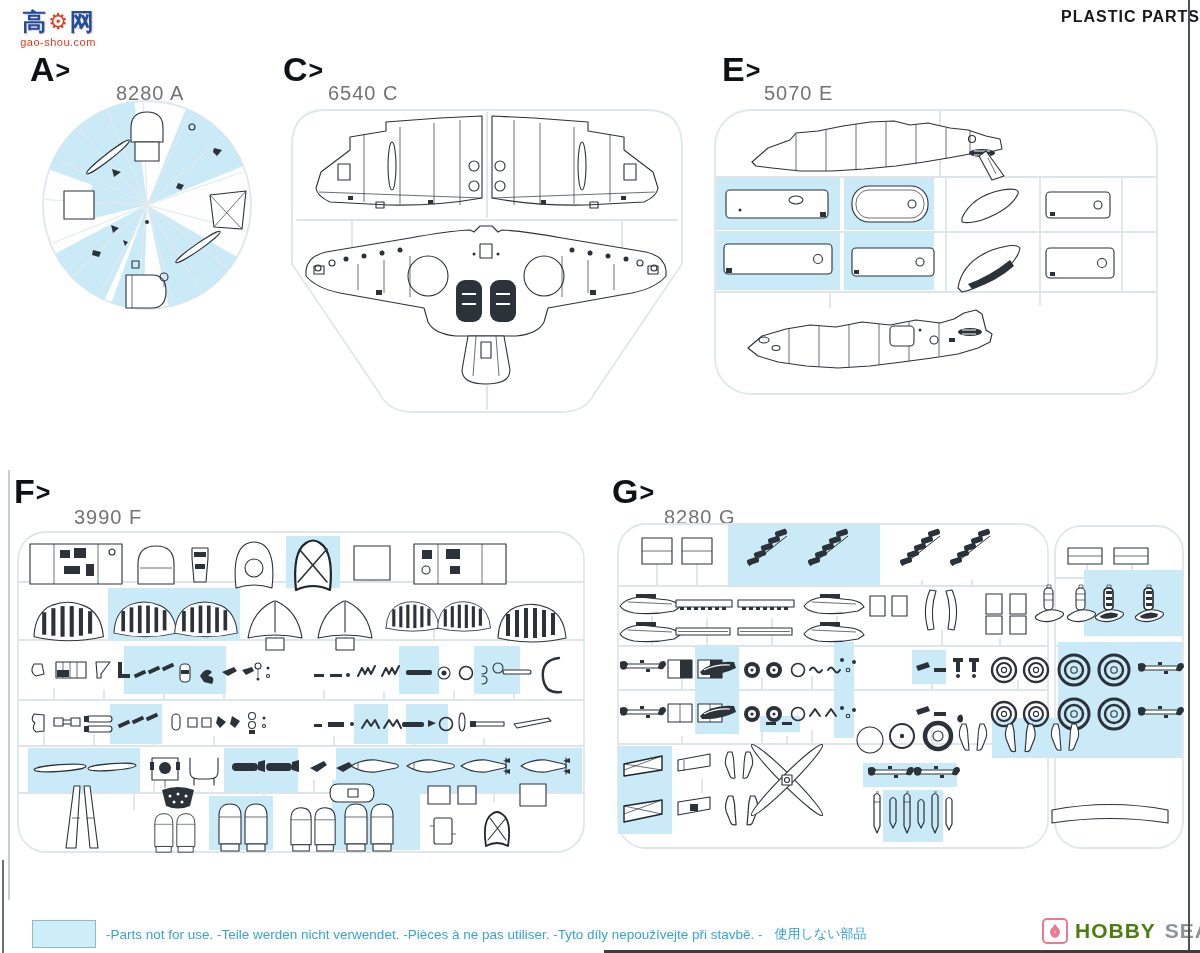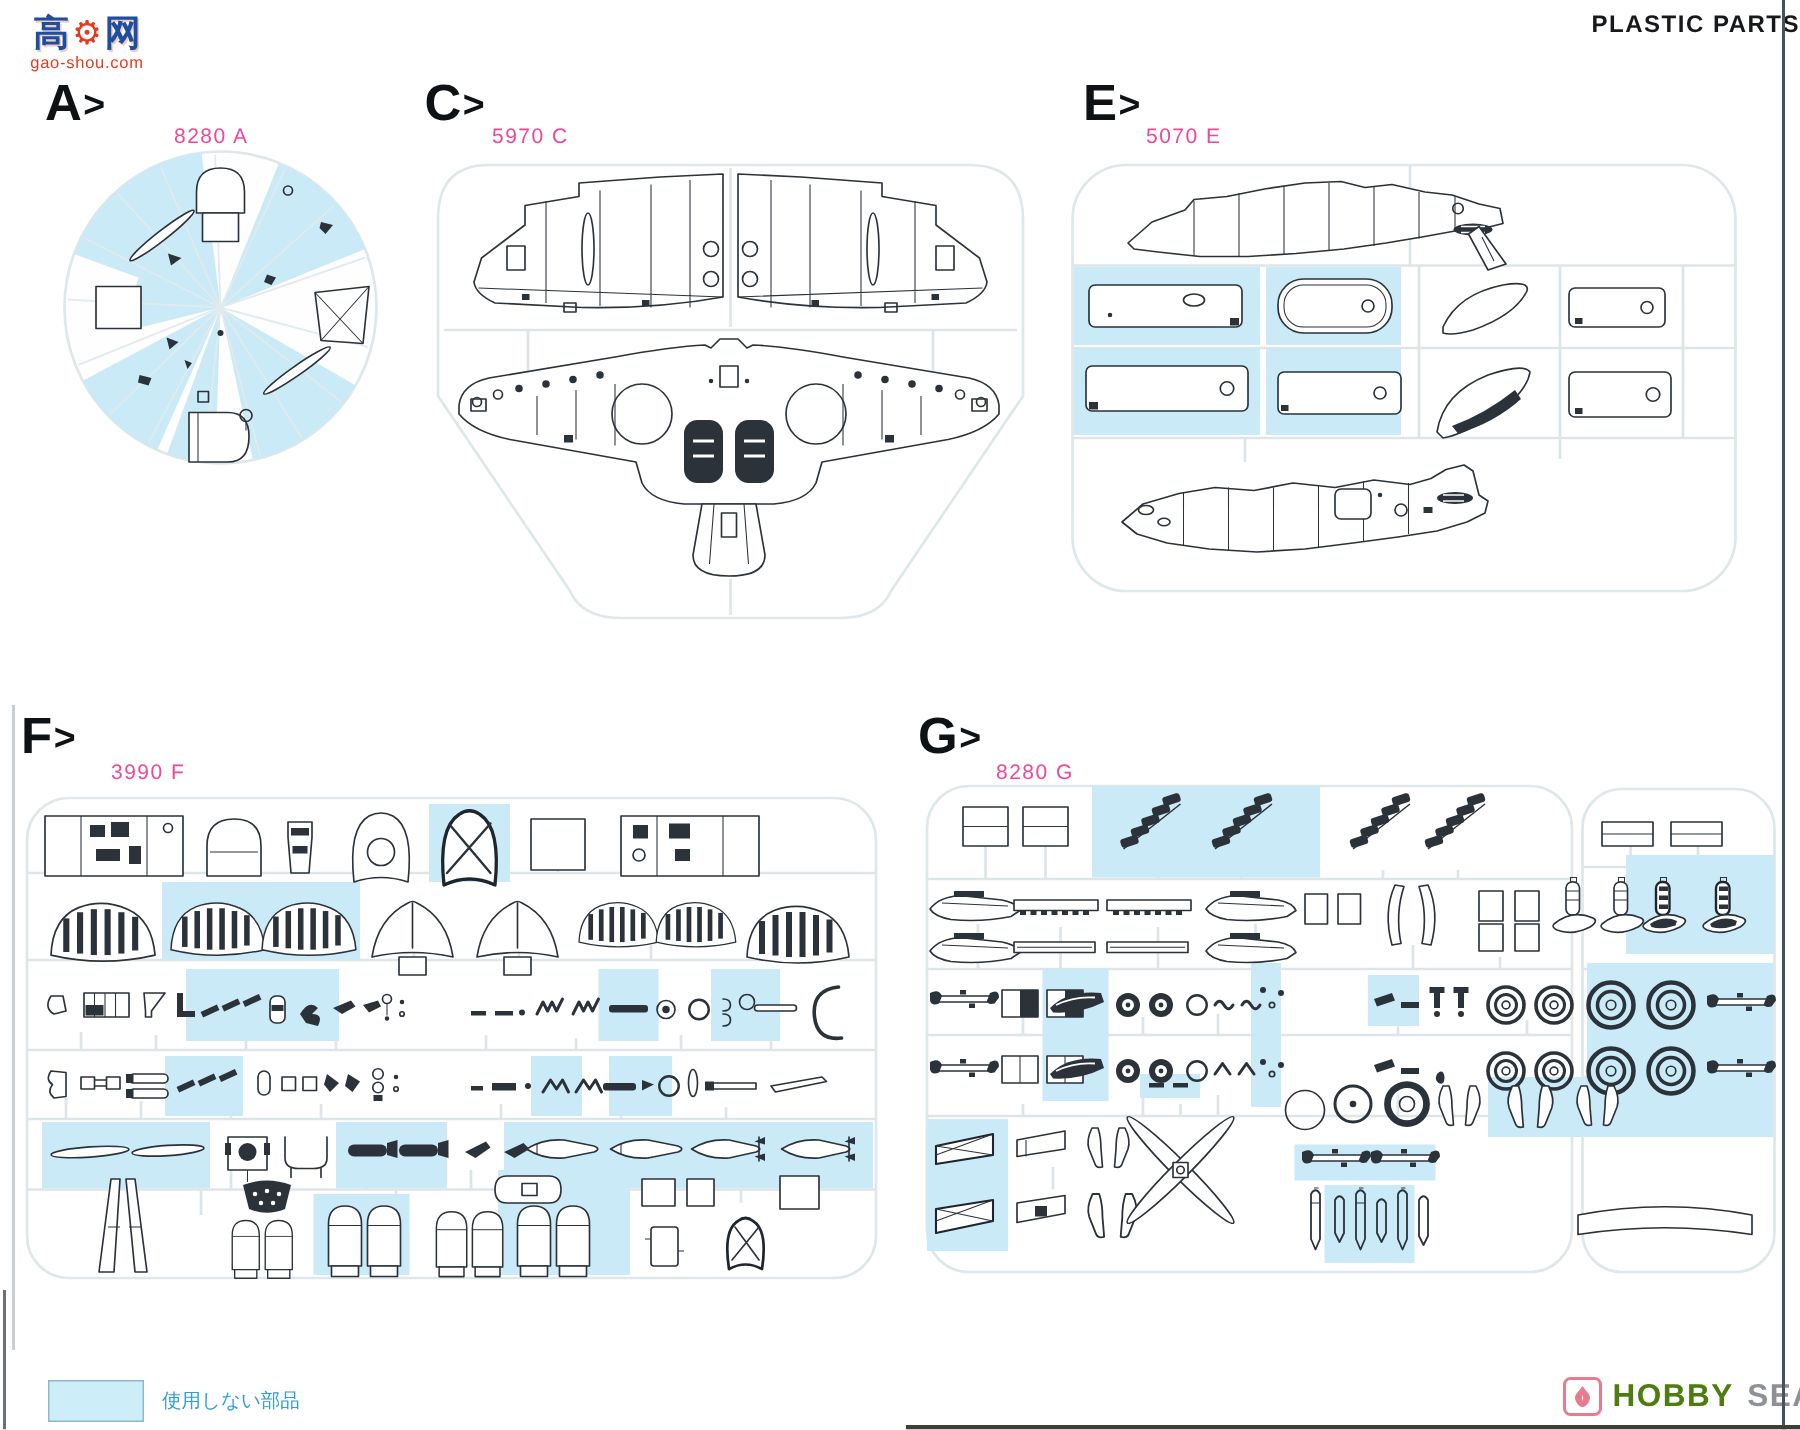--- a/index.html
+++ b/index.html
@@ -3,21 +3,21 @@
 <meta charset="utf-8">
 <style>
   html,body{margin:0;padding:0}
   body{width:1200px;height:953px;background:#ffffff;position:relative;overflow:hidden;
        font-family:"Liberation Sans",sans-serif;color:#16181a}
   .abs{position:absolute}
   .title{left:0;right:0;top:8px;text-align:right;font-weight:bold;font-size:16px;letter-spacing:1px}
   .sec-hdr{font-weight:bold;color:#0f1215;line-height:1}
   .sec-hdr .ltr{font-size:34px}
   .sec-hdr .gt{font-size:25px;margin-left:1px;vertical-align:2px}
-  .sprue-lbl{font-size:14px;color:#ec4899;letter-spacing:1px}
+  .sprue-lbl{font-size:20px;color:#737373;letter-spacing:1px}
   
   .o{fill:#fff;stroke:#2b323a;stroke-width:1.1;stroke-linejoin:round;stroke-linecap:round}
   .ol{fill:none;stroke:#2b323a;stroke-width:1.1;stroke-linejoin:round;stroke-linecap:round}
   .ok{fill:#fff;stroke:#1e252c;stroke-width:2.2;stroke-linejoin:round}
   .od{fill:#2b323a;stroke:none}
   .th{fill:none;stroke:#2b323a;stroke-width:0.7}
   .run{fill:none;stroke:#dde5e9;stroke-width:1.8}
   .sp{fill:none;stroke:#dfe7ea;stroke-width:1.8}
   .hl{fill:#c9eaf6;stroke:none}
   .spk{fill:none;stroke:#e1eaee;stroke-width:1.2}
@@ -202,21 +202,21 @@
     <rect class="ol" x="102" y="166" width="7" height="7"></rect>
     <circle class="ol" cx="134" cy="182" r="4"></circle>
     <path class="th" d="M134,186 v6"></path>
     <circle class="od" cx="117" cy="127" r="2"></circle>
   </g>
 </svg>
 
 <div class="abs sec-hdr" style="left:283px;top:52px">
   <span class="ltr">C</span><span class="gt">&gt;</span>
 </div>
-<div class="abs sprue-lbl" style="left:328px;top:82px">5970 C</div>
+<div class="abs sprue-lbl" style="left:328px;top:82px">6540 C</div>
 <svg class="abs" style="left:288px;top:94px" width="398" height="332" viewBox="0 0 398 332">
   <path class="sp" d="M38,16 H358 Q394,16 394,52 V170 L306,300 Q298,318 272,318 H126 Q100,318 92,300 L4,170 V52 Q4,16 38,16 Z"></path>
   <path class="run" d="M8,126 H390 M199,18 V124 M64,126 V156 M334,126 V156 M199,292 V316"></path>
   <g id="cw">
     <path class="o" d="M28,94 L33,78 L62,56 L62,43 L98,37 L98,28 L152,24 L194,22 L194,104 Q150,112 100,111 L42,108 Q29,102 28,94 Z"></path>
     <path class="th" d="M76,40 V108 M112,33 V110 M146,29 V111 M172,26 V111 M31,98 L194,104"></path>
     <rect class="ol" x="50" y="70" width="12" height="16"></rect>
     <ellipse class="ol" cx="104" cy="72" rx="4" ry="24"></ellipse>
     <circle class="ol" cx="186" cy="72" r="5"></circle>
       <circle class="ol" cx="186" cy="92" r="5"></circle>
@@ -689,20 +689,21 @@
       <path d="M320,278 q3,-5 6,0 v30 l-3,7 l-3,-7 z"></path>
       <path d="M334,282 q3,-5 6,0 v24 l-3,6 l-3,-6 z"></path>
     </g>
     <path class="th" d="M264,274 h3 M294,274 h3 M322,274 h3"></path>
     <path class="o" d="M440,292 q58,-11 116,0 l0,13 q-58,-9 -116,0 z"></path>
   </g>
 </svg>
 
 <div class="abs legend">
   <div class="legend-swatch"></div>
+  <span class="legend-text">-Parts not for use. -Teile werden nicht verwendet. -Pièces à ne pas utiliser. -Tyto díly nepoužívejte při stavbě. -</span>
   <span class="legend-jp">使用しない部品</span>
 </div>
 
 <div class="abs hslogo">
   <div class="hs-icon">
     <svg width="14" height="14" viewBox="0 0 14 14">
         <path d="M7,0 Q9,3 11,5 Q13,8 11,11 Q9,14 7,14 Q5,14 3,11 Q1,8 3,5 Q5,3 7,0 Z M7,6 Q6,8 7,10 Q8,8 7,6 Z" fill="#e87b90" fill-rule="evenodd"></path>
       </svg>
   </div>
   <span class="hs-b1">HOBBY</span>

